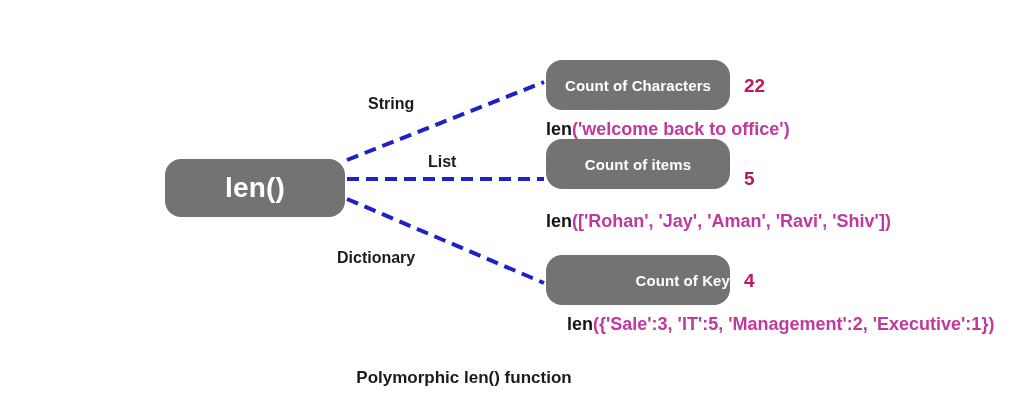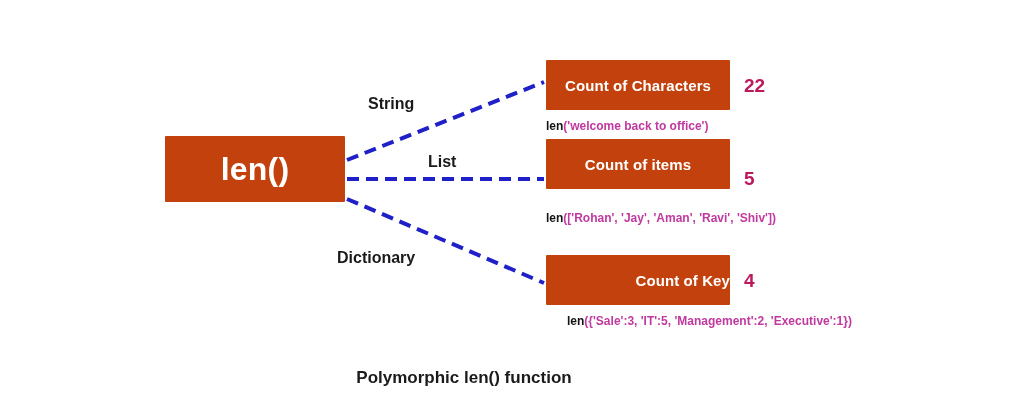--- a/index.html
+++ b/index.html
@@ -22,35 +22,35 @@
     left: 0;
     top: 0;
     width: 1024px;
     height: 412px;
     pointer-events: none;
   }
 
   
   .node {
     position: absolute;
-    background: #c2410c;
-    border-radius: 1px;
+    background: #737373;
+    border-radius: 16px;
     display: flex;
     align-items: center;
     justify-content: center;
     color: #ffffff;
     font-weight: bold;
     box-sizing: border-box;
   }
   .node-root {
     left: 165px;
-    top: 136px;
+    top: 159px;
     width: 180px;
-    height: 66px;
-    font-size: 32px;
+    height: 58px;
+    font-size: 28px;
     letter-spacing: 0.2px;
   }
   .node-branch {
     left: 546px;
     width: 184px;
     height: 50px;
     font-size: 15px;
     letter-spacing: 0.1px;
   }
   .node-b1 { top: 60px; }
@@ -66,21 +66,21 @@
     color: #be185d;
   }
   .result-1 { top: 75px; }
   .result-2 { top: 168px; }
   .result-3 { top: 270px; }
 
   
   .code {
     position: absolute;
     left: 546px;
-    font-size: 12px;
+    font-size: 18px;
     font-weight: bold;
     white-space: nowrap;
     color: #c0399f;
   }
   .code .fn { color: #141414; }
   .code-1 { top: 119px; }
   .code-2 { top: 211px; }
   .code-3 { top: 314px; margin-left: 21px; }
 
   

